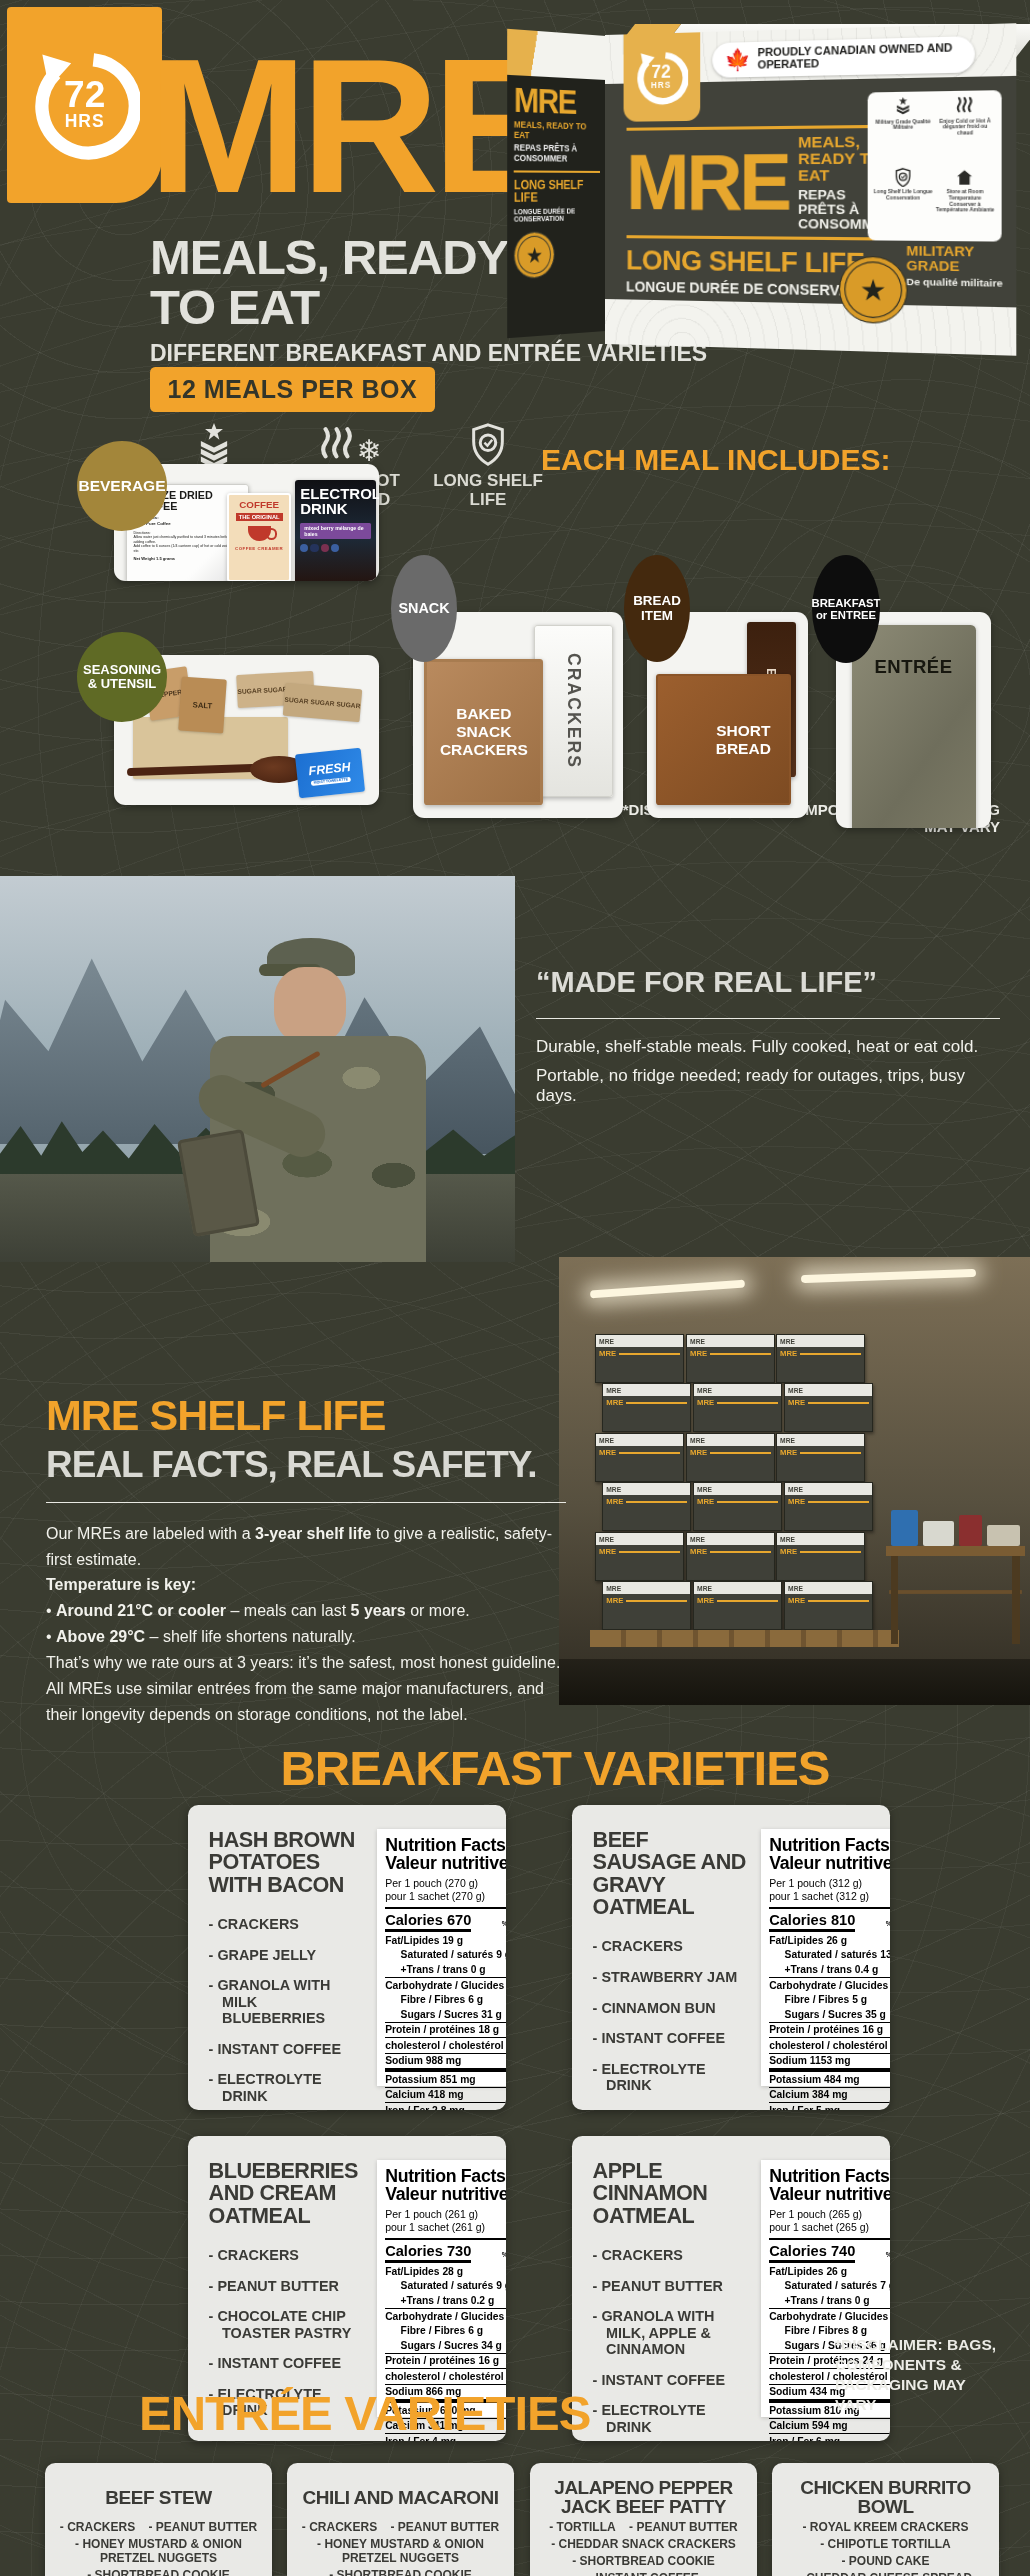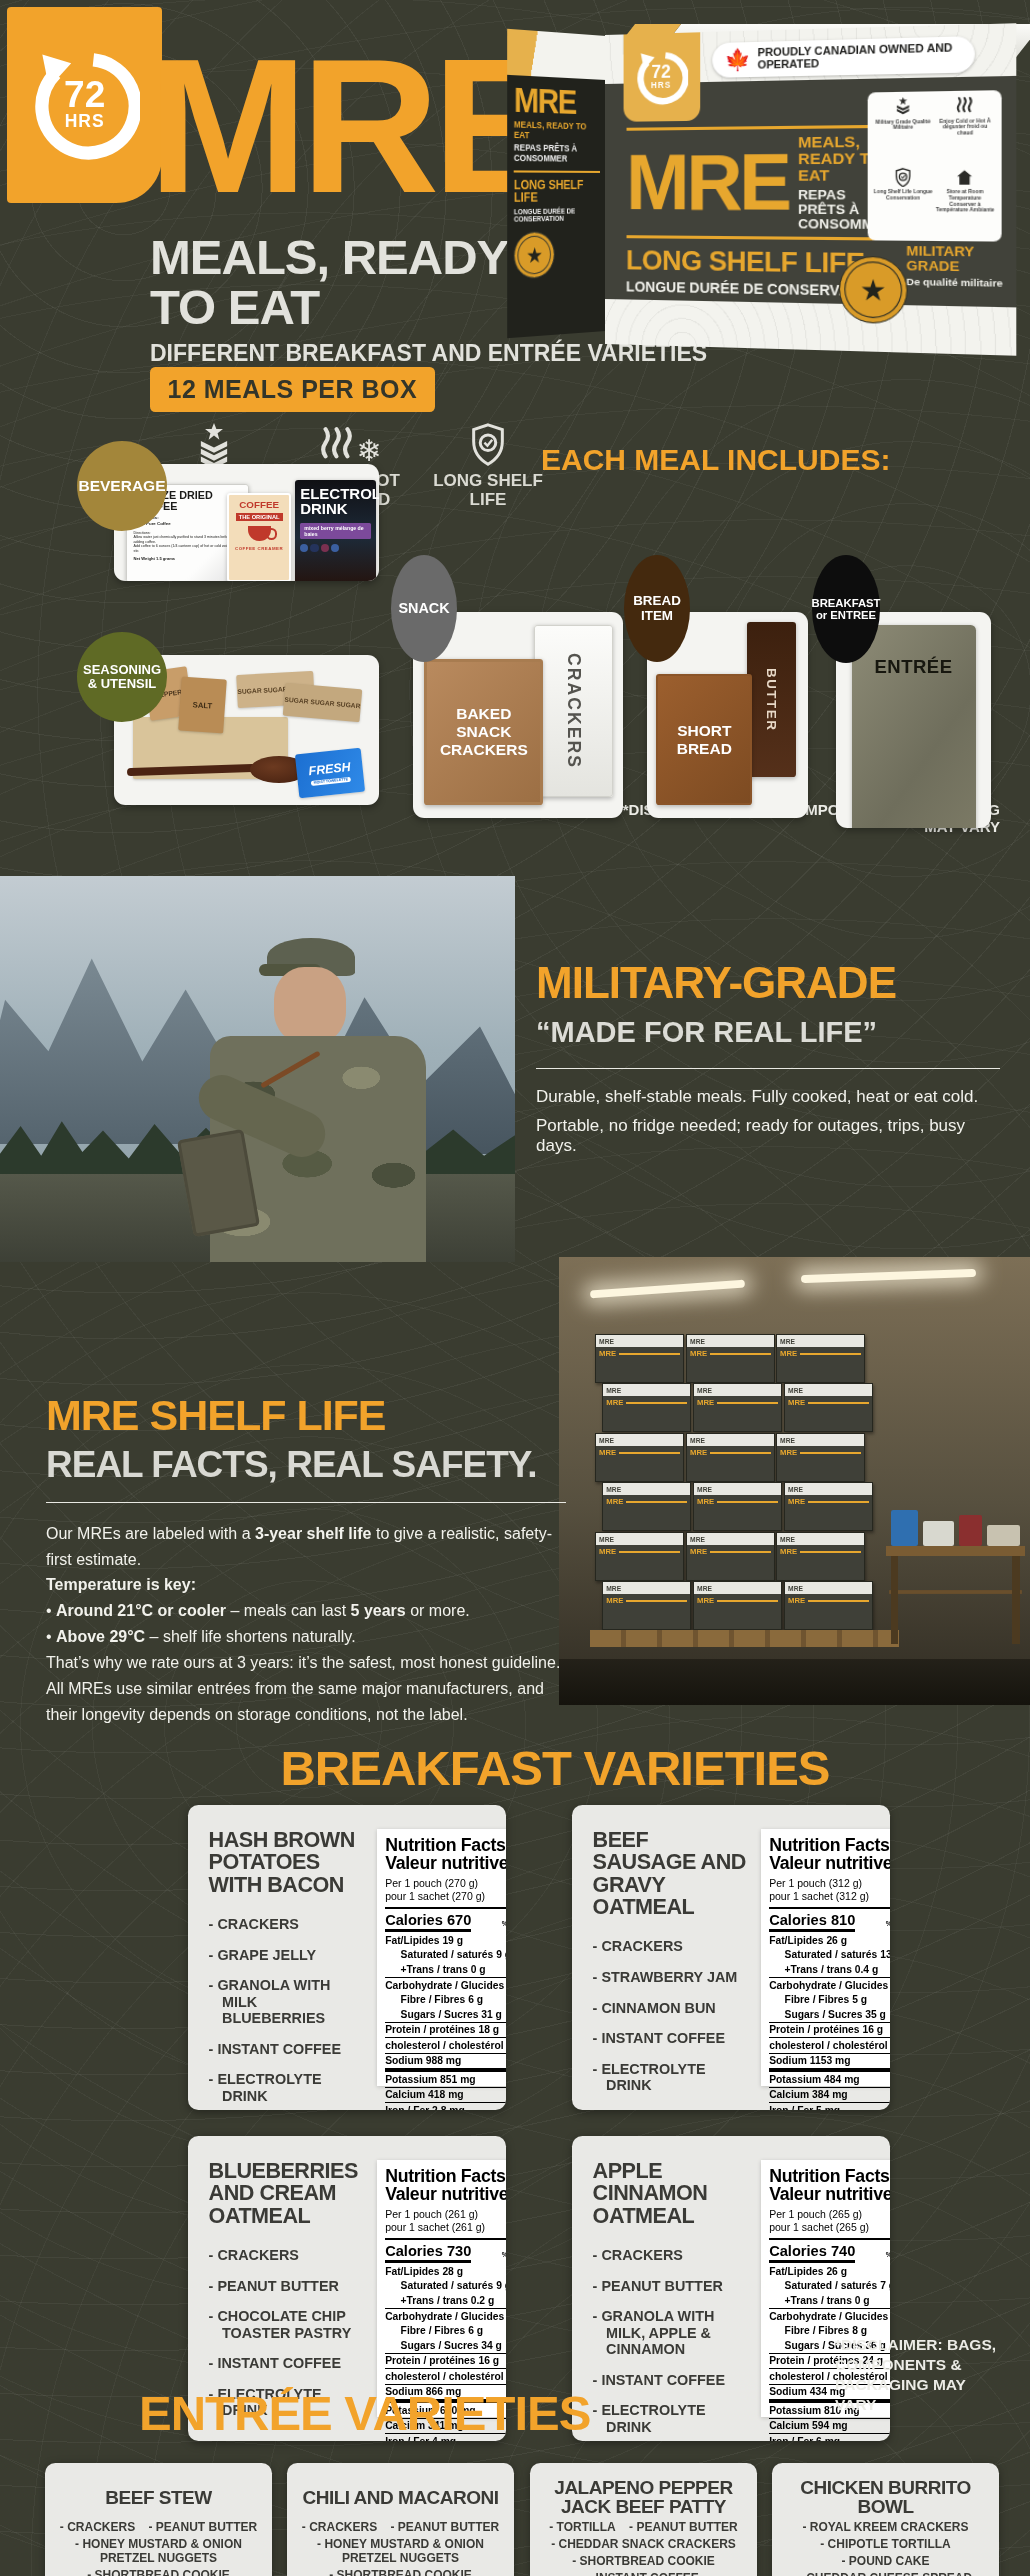--- a/index.html
+++ b/index.html
@@ -138,21 +138,21 @@
   .p-crackers{right:10.3px;top:13.4px;width:77px;height:170px;background:linear-gradient(#fcfcfa,#e4e4df);border:0.5px solid #d2d2cc;color:#55544f;
     display:flex;align-items:center;justify-content:center;}
   .p-crackers span{writing-mode:vertical-rl;font-weight:bold;font-size:17.5px;letter-spacing:2.1px;}
   .p-baked{left:11.3px;top:47px;width:113px;height:140px;background:linear-gradient(135deg,#b98a5e,#9c6f44);color:#fff;
     display:flex;align-items:center;justify-content:center;text-align:center;border:3.1px solid #a87c50;}
   .p-baked span{font-weight:bold;font-size:15.5px;line-height:1.15;}
   .p-butter{right:12.4px;top:10.3px;width:49px;height:155px;background:linear-gradient(#3c200e,#55301a);color:#e8d9c8;
     display:flex;align-items:center;justify-content:center;}
   .p-butter span{writing-mode:vertical-rl;font-weight:bold;font-size:13.4px;letter-spacing:1.5px;}
   .p-short{left:9.3px;top:62px;width:92px;height:127px;background:linear-gradient(135deg,#9c5f2e,#7d4b22);color:#fff;
-    display:flex;align-items:center;justify-content:center;text-align:center;border:2.6px solid #8a5428;}
+    display:flex;align-items:center;justify-content:center;text-align:center;border:2.6px solid #8a5428;padding-left:39px;}
   .p-short span{font-weight:bold;font-size:15.5px;line-height:1.15;}
   .p-entree{left:15.5px;top:13.4px;width:124px;height:192px;background:linear-gradient(125deg,#8d8b76,#6f6e5c 60%,#7d7b66);color:#17170f;
     display:flex;align-items:flex-start;justify-content:center;padding-top:31px;border-radius:5.2px;}
   .p-entree span{font-weight:bold;font-size:18.5px;letter-spacing:0.5px;}
 
   
   .s-kit{top:876px;height:386px;}
   .photo-soldier{position:absolute;left:0;top:0;width:515px;height:386px;overflow:hidden;background:linear-gradient(#c3ccd2,#9fb0b8 45%,#8a9aa2);}
   .ph-mtn{position:absolute;background:#5c6c76;}
   .m1{left:-31px;top:62px;width:361px;height:206px;clip-path:polygon(0 100%,10% 30%,22% 55%,34% 10%,48% 60%,60% 25%,75% 70%,100% 100%);
@@ -487,21 +487,20 @@
       <div class="soldier">
         <div class="s-cap"></div>
           <div class="s-head"></div>
           <div class="s-body"></div>
         <div class="s-arm"></div>
           <div class="s-spoonline"></div>
           <div class="s-pouch"></div>
       </div>
     </div>
     <div class="kit-text">
-      <div class="kit-h1">MILITARY-GRADE</div>
       <div class="kit-quote">“MADE FOR REAL LIFE”</div>
       <div class="kit-rule"></div>
       <div class="kit-line">Durable, shelf-stable meals. Fully cooked, heat or eat cold.</div>
       <div class="kit-line">Portable, no fridge needed; ready for outages, trips, busy days.</div>
     </div>
   </section>
 
   <section class="sec s-shelf">
     <div class="photo-warehouse">
       <div class="wh-light wl1"></div>

